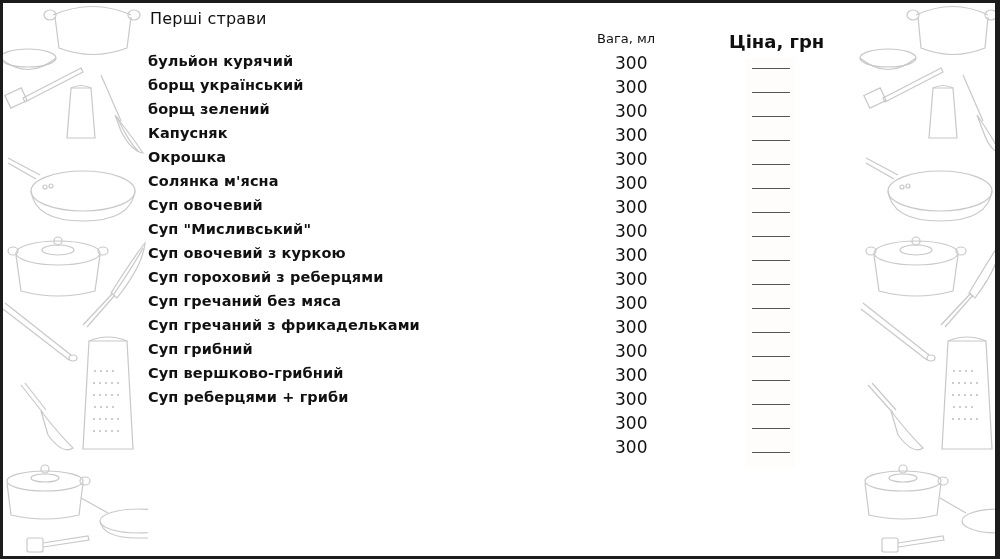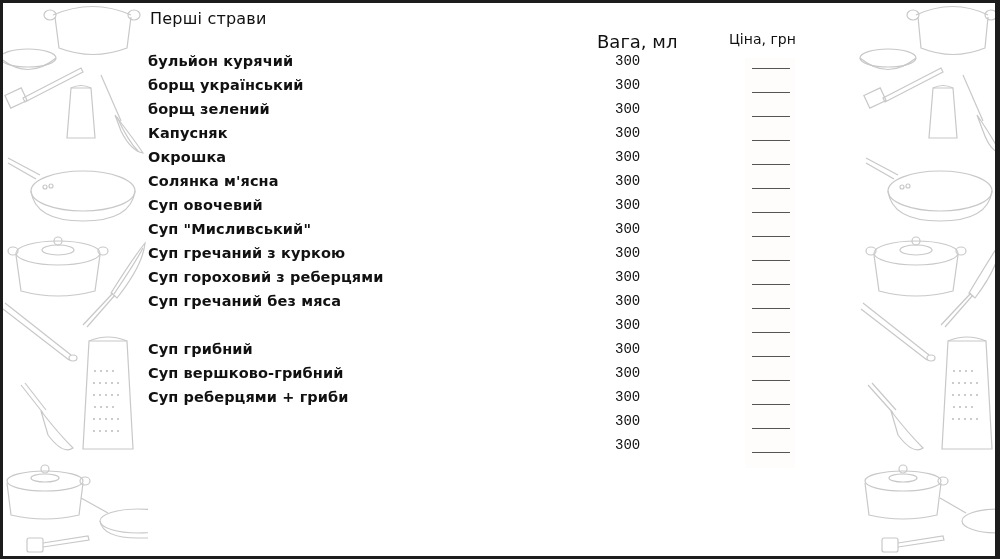--- a/index.html
+++ b/index.html
@@ -8,25 +8,25 @@
     position: absolute; left: 3px; top: 3px; width: 992px; height: 553px;
     background: #ffffff; overflow: hidden;
   }
   .deco { position: absolute; top: 0; width: 145px; height: 553px; }
   .deco.left { left: 0; }
   .deco.right { left: 855px; }
   .deco svg { width: 100%; height: 100%; }
   .content { position: absolute; left: 0; top: 0; width: 992px; height: 553px;
     font-family: "DejaVu Sans", sans-serif; color: #111; }
   .title { position: absolute; left: 147px; top: 6px; font-size: 16px; font-weight: normal; letter-spacing: 0.2px; }
-  .hdr-weight { position: absolute; left: 594px; top: 28px; font-size: 18px; }
-  .hdr-price { position: absolute; left: 726px; top: 28px; font-size: 14px; font-weight: normal; }
+  .hdr-weight { position: absolute; left: 594px; top: 28px; font-size: 13px; }
+  .hdr-price { position: absolute; left: 726px; top: 28px; font-size: 18px; font-weight: bold; }
   .row { position: absolute; left: 0; width: 910px; height: 24px; }
   .dish { position: absolute; left: 145px; top: 0; font-size: 14.5px; font-weight: bold; letter-spacing: 0.1px; white-space: nowrap; }
-  .weight { position: absolute; left: 612px; top: 0; font-size: 14px; font-family: Liberation Mono, monospace; }
+  .weight { position: absolute; left: 612px; top: 0; font-size: 17px; }
   .price-blank { position: absolute; left: 749px; top: 15px; width: 38px; height: 0; border-top: 1.3px solid #555; }
   .price-col-bg { position: absolute; left: 742px; top: 55px; width: 50px; height: 410px; background: #fffdfb; }
 </style>
 </head>
 <body>
 
 <div class="frame">
 
   <div class="deco left">
     <svg viewBox="0 0 145 553" fill="none" stroke="#c8c8c8" stroke-width="1.2">
@@ -296,35 +296,36 @@
           <span class="dish">Суп овочевий</span>
           <span class="weight">300</span>
           <span class="price-blank"></span>
         </div>
         <div class="row" style="top: 218px;">
           <span class="dish">Суп "Мисливський"</span>
           <span class="weight">300</span>
           <span class="price-blank"></span>
         </div>
         <div class="row" style="top: 242px;">
-          <span class="dish">Суп гречаний з куркою</span>
+          <span class="dish">Суп овочевий з куркою</span>
           <span class="weight">300</span>
           <span class="price-blank"></span>
         </div>
         <div class="row" style="top: 266px;">
           <span class="dish">Суп гороховий  з реберцями</span>
           <span class="weight">300</span>
           <span class="price-blank"></span>
         </div>
         <div class="row" style="top: 290px;">
           <span class="dish">Суп гречаний без мяса</span>
           <span class="weight">300</span>
           <span class="price-blank"></span>
         </div>
         <div class="row" style="top: 314px;">
+          <span class="dish">Суп гречаний з фрикадельками</span>
           <span class="weight">300</span>
           <span class="price-blank"></span>
         </div>
         <div class="row" style="top: 338px;">
           <span class="dish">Суп грибний</span>
           <span class="weight">300</span>
           <span class="price-blank"></span>
         </div>
         <div class="row" style="top: 362px;">
           <span class="dish">Суп вершково-грибний</span>

